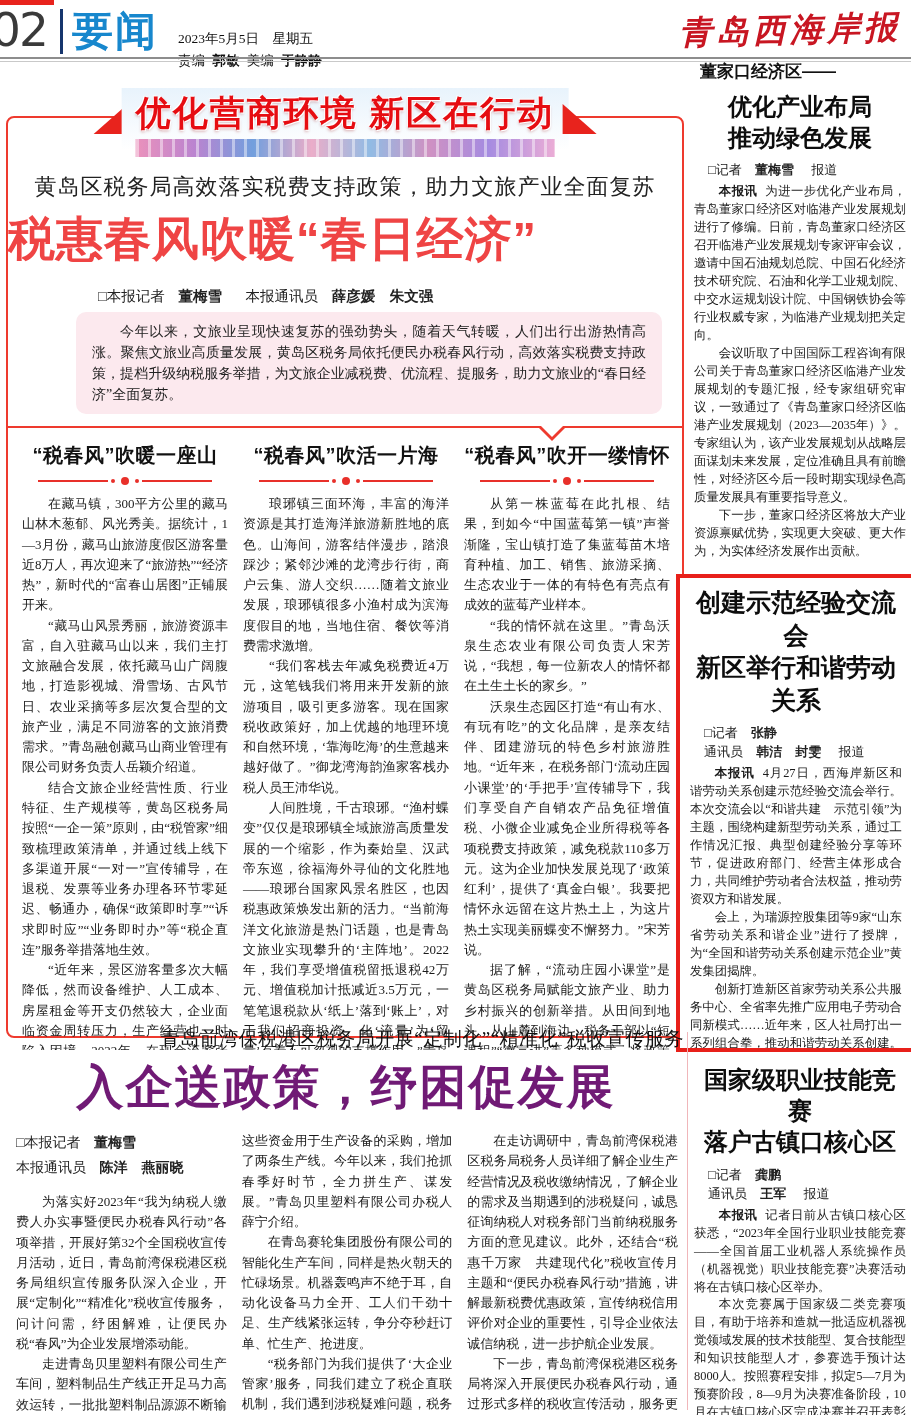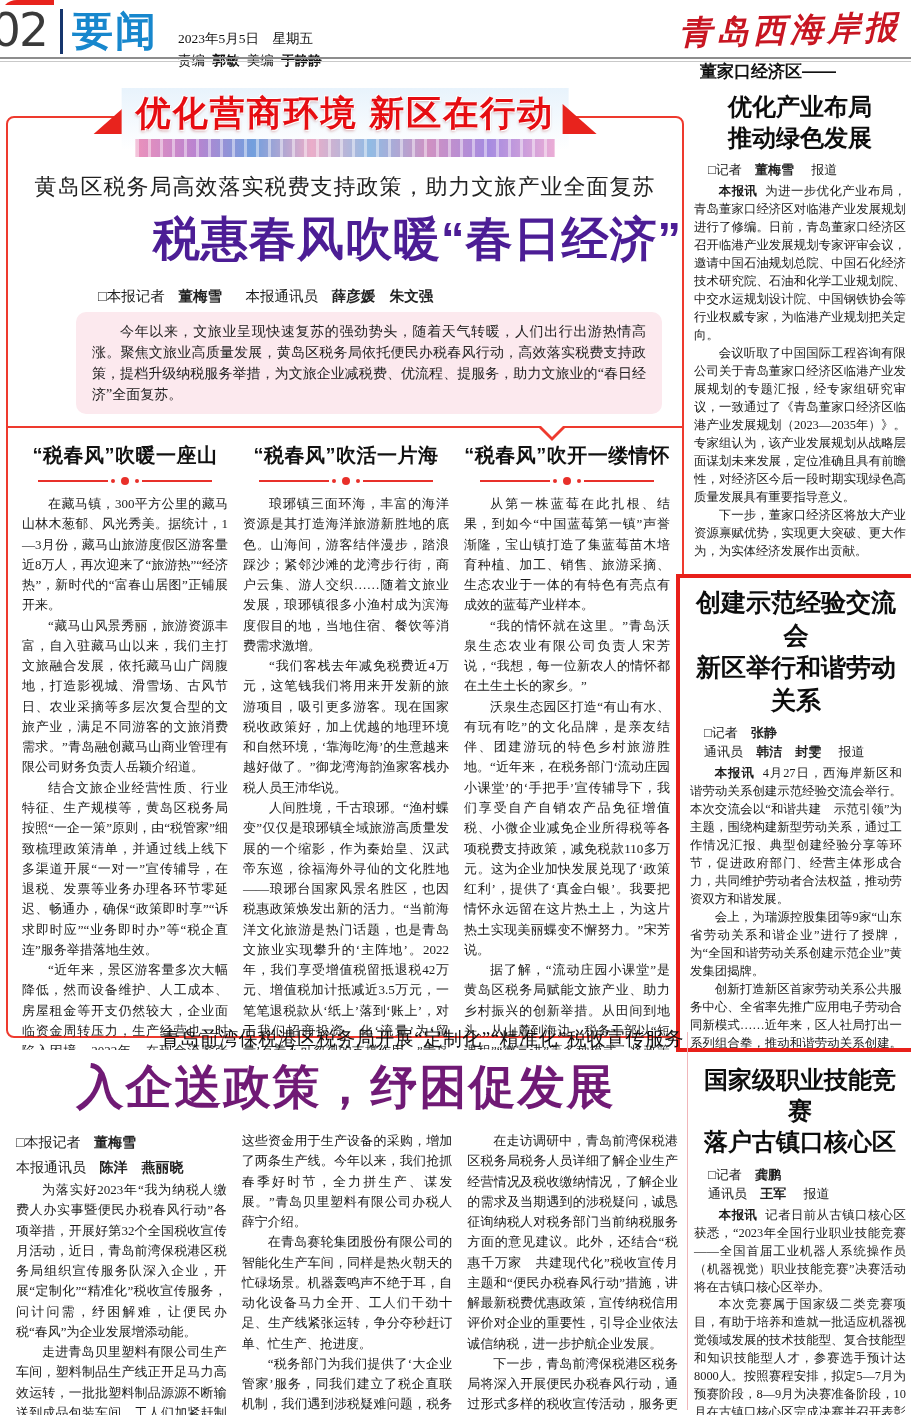--- a/index.html
+++ b/index.html
@@ -1,17 +1,17 @@
 <!DOCTYPE html>
 <html><head>
 <meta charset="utf-8">
 <style>
   html,body { margin:0; padding:0; background:#fff; }
   .page { position:relative; width:911px; height:1415px; overflow:hidden; background:#fff;
-          font-family:"Liberation Serif", serif; color:#1a1a1a;border-radius:17px; }
+          font-family:"Liberation Serif", serif; color:#1a1a1a; }
 
   
   .topbar-red { position:absolute; left:0; top:0; width:54px; height:5px; background:#e8231d; }
   .pagenum { position:absolute; left:-9px; top:2px; font-family:"DejaVu Sans",sans-serif;
              font-size:47px; color:#3a3a3a; letter-spacing:-2px; }
   .vrule { position:absolute; left:60px; top:9px; width:3px; height:45px; background:#16356d; }
   .section-title { position:absolute; left:72px; top:4px; font-family:"Liberation Sans",sans-serif;
              font-weight:900; font-size:41px; color:#1787cd; letter-spacing:2px; }
   .dateblock { position:absolute; left:178px; top:28px; font-size:13.5px; color:#111; line-height:1.65; }
   .dateblock .ed b { margin:0 4px; }
@@ -31,22 +31,22 @@
              text-shadow:1px 1px 0 #fff,-1px -1px 0 #fff,0 2px 3px rgba(150,0,0,.3); }
   .skyline { height:18px; margin-top:2px; opacity:.85;
              background:
                repeating-linear-gradient(90deg, rgba(255,255,255,.45) 0 3px, rgba(255,255,255,0) 3px 12px),
                linear-gradient(90deg,#e87fb0,#b06fc8 14%,#5a8fd8 28%,#e8a0c0 42%,#7fb0e0 56%,#c87fb8 70%,#9678dc 84%,#e89fd0); }
   .tri { width:0; height:0; margin-top:16px; }
   .tri-l { border-bottom:30px solid #e8231d; border-left:34px solid transparent; margin-right:-6px; }
   .tri-r { border-bottom:30px solid #e8231d; border-right:34px solid transparent; margin-left:-6px; }
 
   .kicker { margin-top:54px; text-align:center; font-size:22px; color:#222; letter-spacing:1px; }
-  .headline { margin:6px 0 16px; text-align:right; font-family:"Liberation Sans",sans-serif;
-             font-weight:900; font-size:47px; color:#4c1d95; letter-spacing:1px; }
+  .headline { margin:6px 0 16px; text-align:left; font-family:"Liberation Sans",sans-serif;
+             font-weight:900; font-size:47px; color:#ef4444; letter-spacing:1px; }
   .byline { margin:12px 0 6px 90px; font-size:14.5px; color:#222; }
   .byline .names, .b-byline .names, .r-byline .names { font-weight:bold; margin-left:10px; margin-right:20px; }
   .lead { margin:2px 20px 0 68px; background:#fce9ee; border-radius:10px; padding:9px 16px;
              font-size:14px; line-height:1.5; text-align:justify; text-indent:2em; color:#222; }
   .bubble-line { position:relative; margin-top:12px; height:0; border-top:2px solid #ee3a2e; }
   .notch-out { position:absolute; right:17%; top:-2px; width:0; height:0;
              border-left:15px solid transparent; border-right:15px solid transparent; border-top:15px solid #ee3a2e; }
   .notch-in { position:absolute; right:calc(17% + 4px); top:-2px; width:0; height:0;
              border-left:11px solid transparent; border-right:11px solid transparent; border-top:11px solid #fff; }
 
@@ -76,21 +76,21 @@
   .red-box .r-title { font-size:25px; margin-top:0; }
   .r-art1 { max-height:498px; overflow:hidden; }
 
   
   .bottom { position:absolute; left:8px; top:1026px; width:676px; }
   .b-kicker { text-align:right; font-size:19px; color:#111; letter-spacing:.5px; }
   .b-headline { margin:4px 0 12px; text-align:center; font-family:"Liberation Sans",sans-serif;
              font-weight:900; font-size:47px; color:#701a75; letter-spacing:2px; }
   .b-cols { display:flex; gap:15px; padding:0 6px 0 8px; }
   .b-col { flex:1; min-width:0; }
-  .b-byline { font-size:14px; line-height:1.75; margin-bottom:0; color:#222; }
+  .b-byline { font-size:14px; line-height:1.75; margin-bottom:12px; color:#222; }
   p.cont { text-indent:0; }
   .v-sep { position:absolute; left:687px; top:1032px; width:1px; height:378px; background:#f0b6ba; }
 </style>
 </head>
 <body>
 
 <div class="page">
 
   <div class="topbar-red"></div>
   <div class="pagenum">02</div>

